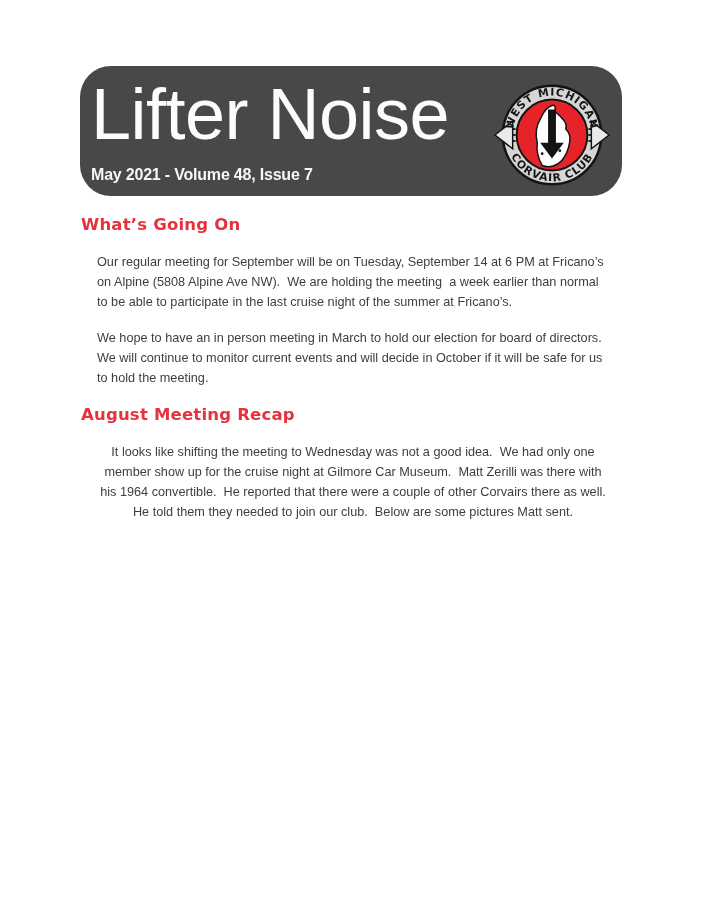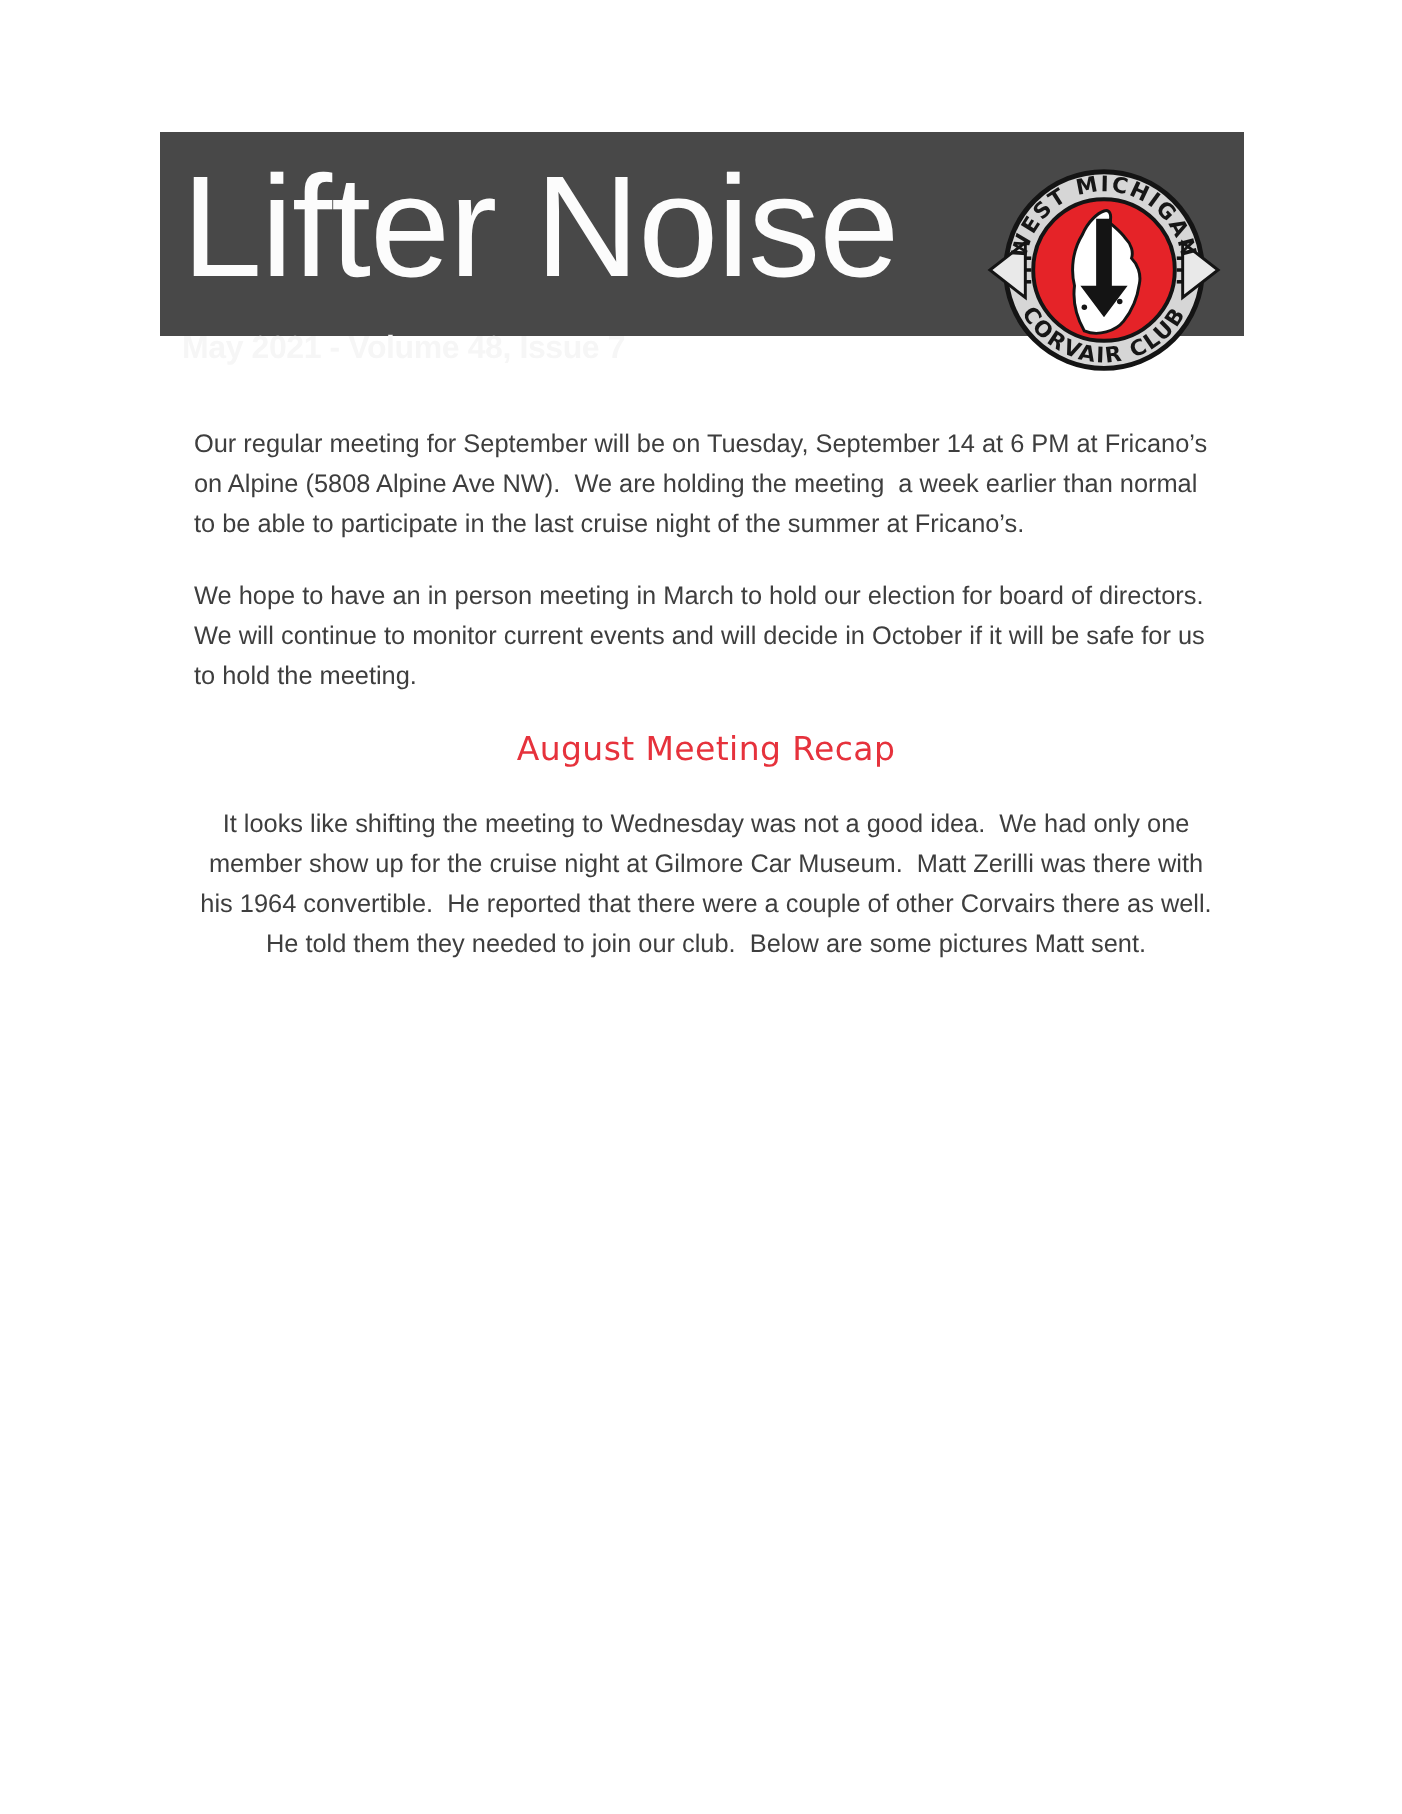--- a/index.html
+++ b/index.html
@@ -1,35 +1,35 @@
 <!DOCTYPE html>
 <html><head>
 <meta charset="utf-8">
 <style>
   html,body{margin:0;padding:0;background:#ffffff;}
   .page{position:relative;width:701px;height:907px;background:#ffffff;overflow:hidden;
         font-family:"Liberation Sans",sans-serif;}
 
   
-  .masthead{position:absolute;left:80px;top:66px;width:542px;height:102px;background:#484848;}
+  .masthead{position:absolute;left:80px;top:66px;width:542px;height:130px;background:#484848;border-radius:31px;}
   .title{position:absolute;left:11px;top:12px;font-size:72px;line-height:72px;
          color:#fcfcfc;font-family:"Liberation Sans",sans-serif;font-weight:400;letter-spacing:-0.5px;white-space:nowrap;}
   .issue{position:absolute;left:11px;top:100px;font-size:16px;font-weight:bold;
          color:#f6f6f6;letter-spacing:-0.2px;white-space:nowrap;}
   .logo{position:absolute;left:413px;top:10px;width:118px;height:118px;}
   .logo-text{font-family:"DejaVu Sans",sans-serif;font-size:11px;font-weight:bold;
              fill:#161616;letter-spacing:1px;}
 
   
   .content{position:absolute;left:81px;top:196px;width:544px;
            font-size:12.7px;line-height:20px;color:#3e3e3e;}
   .content h2{margin:0;font-family:"DejaVu Sans",sans-serif;font-size:16.5px;
               line-height:22px;color:#e6323c;letter-spacing:0.2px;}
   h2.h-bold{font-weight:bold;margin-top:18px;}
-  h2.h-reg{font-weight:normal;margin-top:16px;text-align:center;}
+  h2.h-reg{font-weight:bold;margin-top:16px;}
   .content p{margin:16px;white-space:pre-wrap;}
   .mt14{margin-top:14px;}
   .mt10{margin-top:10px;}
   .mt18{margin-top:18px;text-align:center;}
 </style>
 </head>
 <body>
 
 <div class="page">
 
@@ -70,20 +70,21 @@
       <text class="logo-text">
         <textPath href="#arcTop" startOffset="50%" text-anchor="middle">WEST MICHIGAN</textPath>
       </text>
       <text class="logo-text">
         <textPath href="#arcBot" startOffset="50%" text-anchor="middle">CORVAIR CLUB</textPath>
       </text>
     </svg>
   </header>
 
   <main class="content">
+    <h2 class="h-bold">What’s Going On</h2>
     <p class="mt14">Our regular meeting for September will be on Tuesday, September 14 at 6 PM at Fricano’s on Alpine (5808 Alpine Ave NW).  We are holding the meeting  a week earlier than normal to be able to participate in the last cruise night of the summer at Fricano’s.</p>
     <p class="mt14">We hope to have an in person meeting in March to hold our election for board of directors.  We will continue to monitor current events and will decide in October if it will be safe for us to hold the meeting.</p>
 
     <h2 class="h-reg">August Meeting Recap</h2>
     <p class="mt18">It looks like shifting the meeting to Wednesday was not a good idea.  We had only one member show up for the cruise night at Gilmore Car Museum.  Matt Zerilli was there with his 1964 convertible.  He reported that there were a couple of other Corvairs there as well.  He told them they needed to join our club.  Below are some pictures Matt sent.</p>
   </main>
 
 </div>
 
 </body></html>

